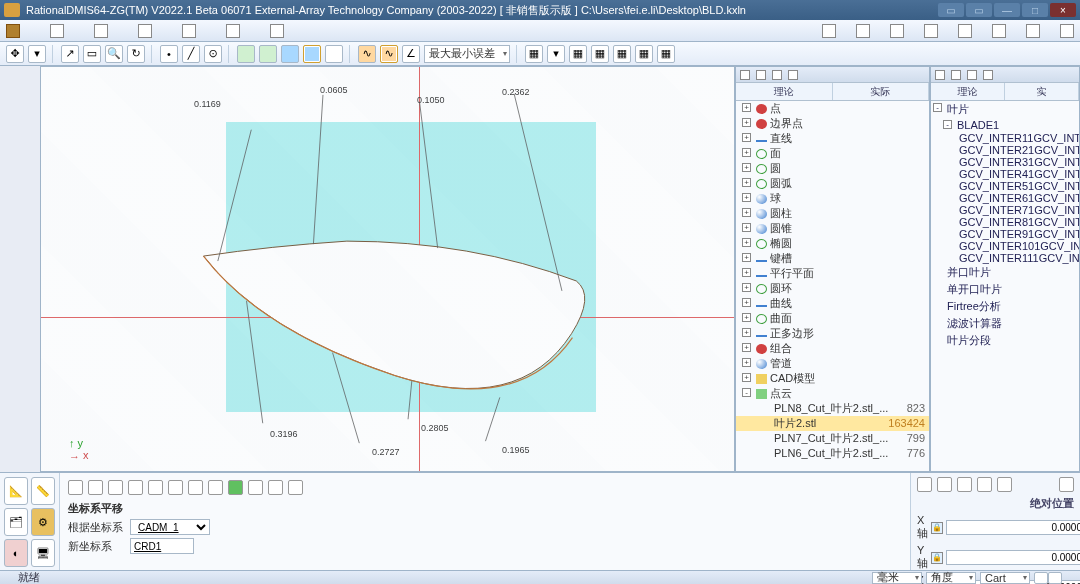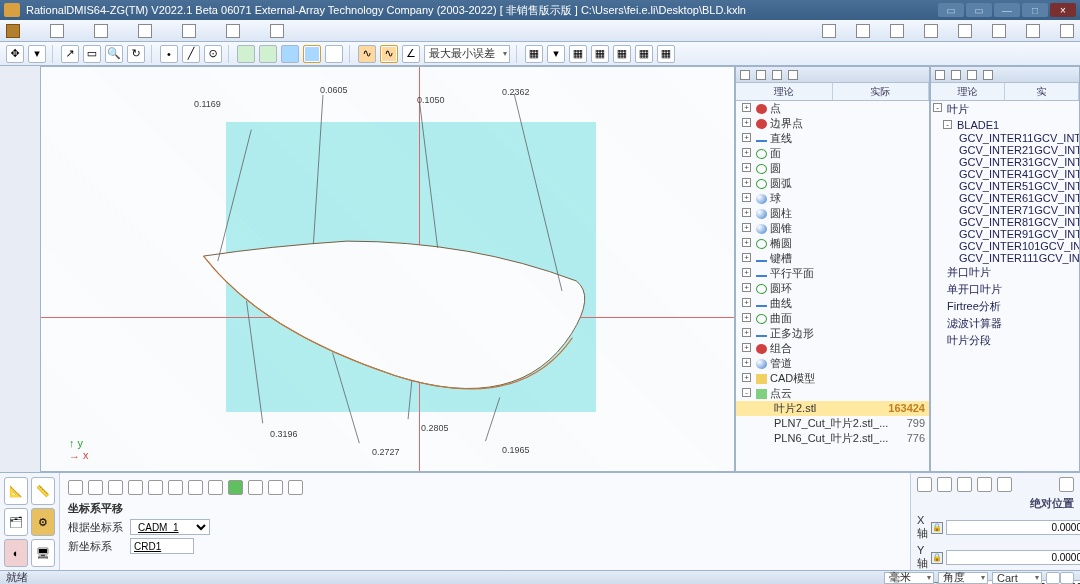--- a/index.html
+++ b/index.html
@@ -47,21 +47,21 @@
 .tree-item .fic.pt{background:#d04040;border-radius:50%;}
 .tree-item .fic.ln{background:linear-gradient(90deg,#4080d0,#4080d0);height:2px;margin-top:4px;}
 .tree-item .fic.circ{border:1.5px solid #40a040;border-radius:50%;background:none;}
 .tree-item .fic.sph{background:radial-gradient(circle at 30% 30%,#fff,#4080d0);border-radius:50%;}
 .tree-item .fic.cad{background:#f0d060;}
 .tree-item .fic.cloud{background:#80d080;}
 .pc-row{ padding:1px 4px 1px 38px; font-size:10px; display:flex; cursor:pointer; line-height:13px;}
 .pc-row .nm{flex:1; white-space:nowrap; overflow:hidden; text-overflow:ellipsis;}
 .pc-row .ct{ color:#666; margin-left:4px;}
 .pc-row.sel{ background:#ffe8a0; }
-.pc-row.sel .ct{ color:#c08020;font-weight:bold;}
+.pc-row.sel .ct{ color:#c08020;}
 
 
 .r2grid{ flex:1; font-size:10px; color:#225; overflow:auto;}
 .r2head{ padding:1px 4px 1px 16px; position:relative;}
 .r2head .exp{ position:absolute; left:2px; top:2px; width:9px;height:9px;border:1px solid #888;background:#fff;font-size:8px;line-height:7px;text-align:center;}
 .r2row{ display:flex; padding:0 4px 0 28px;}
 .r2row span{ flex:1; white-space:nowrap; }
 .r2single{ padding:1px 4px 1px 16px;}
 
 
@@ -92,21 +92,21 @@
 .btnrow button{ height:18px; padding:0 10px; font-size:10px; border:1px solid #a0b0c0; background:linear-gradient(#fff,#e4ecf6); border-radius:2px; cursor:pointer; color:#556;}
 .dock-right{ width:170px; border-left:1px solid #c0d0e0; padding:4px 6px; font-size:10px; color:#333;}
 .dock-right .tb{ display:flex; gap:5px; margin-bottom:4px;}
 .dock-right .tb span{width:15px;height:15px;border:1px solid #999;background:#fff;border-radius:2px;cursor:pointer;}
 .dr-row{ display:flex; align-items:center; gap:3px; margin-bottom:3px;}
 .dr-row label{ width:26px;}
 .dr-row .lock{ width:12px;height:12px;border:1px solid #888;background:#e0f0ff;font-size:8px;text-align:center;line-height:10px;color:#46a;}
 .dr-row input{ flex:1; height:15px; border:1px solid #a8b8c8; font-size:10px; text-align:right; padding:0 3px;}
 
 
-.status{ height:14px; background:linear-gradient(#e4ecf8,#d0dcec); border-top:1px solid #9fb4c9; display:flex; align-items:center; font-size:10px; color:#334; padding:0 6px;}
+.status{ height:14px; background:linear-gradient(#e4ecf8,#d0dcec); border-top:1px solid #9fb4c9; display:flex; align-items:center; font-size:10px; color:#334; padding:0 18px;}
 .status .combo{ height:12px; font-size:9px; min-width:50px; margin-left:4px;}
 .status .spacer{flex:1;}
 </style>
 </head>
 <body>
 
 <div class="titlebar">
   <span class="logo"></span>
   <span>RationalDMIS64-ZG(TM) V2022.1 Beta 06071   External-Array Technology Company (2003-2022) [ 非销售版示版 ]   C:\Users\fei.e.li\Desktop\BLD.kxln</span>
   <div class="winbtns">
@@ -234,20 +234,24 @@
         <div class="tree-item d1"><span class="exp">+</span><span class="fic ln"></span>键槽</div>
         <div class="tree-item d1"><span class="exp">+</span><span class="fic ln"></span>平行平面</div>
         <div class="tree-item d1"><span class="exp">+</span><span class="fic circ"></span>圆环</div>
         <div class="tree-item d1"><span class="exp">+</span><span class="fic ln"></span>曲线</div>
         <div class="tree-item d1"><span class="exp">+</span><span class="fic circ"></span>曲面</div>
         <div class="tree-item d1"><span class="exp">+</span><span class="fic ln"></span>正多边形</div>
         <div class="tree-item d1"><span class="exp">+</span><span class="fic pt"></span>组合</div>
         <div class="tree-item d1"><span class="exp">+</span><span class="fic sph"></span>管道</div>
         <div class="tree-item d1"><span class="exp">+</span><span class="fic cad"></span>CAD模型</div>
         <div class="tree-item d1"><span class="exp">-</span><span class="fic cloud"></span>点云</div>
+        <div class="pc-row">
+          <span class="nm">PLN8_Cut_叶片2.stl_...</span>
+          <span class="ct">823</span>
+        </div>
         <div class="pc-row sel">
           <span class="nm">叶片2.stl</span>
           <span class="ct">163424</span>
         </div>
         <div class="pc-row">
           <span class="nm">PLN7_Cut_叶片2.stl_...</span>
           <span class="ct">799</span>
         </div>
         <div class="pc-row">
           <span class="nm">PLN6_Cut_叶片2.stl_...</span>

